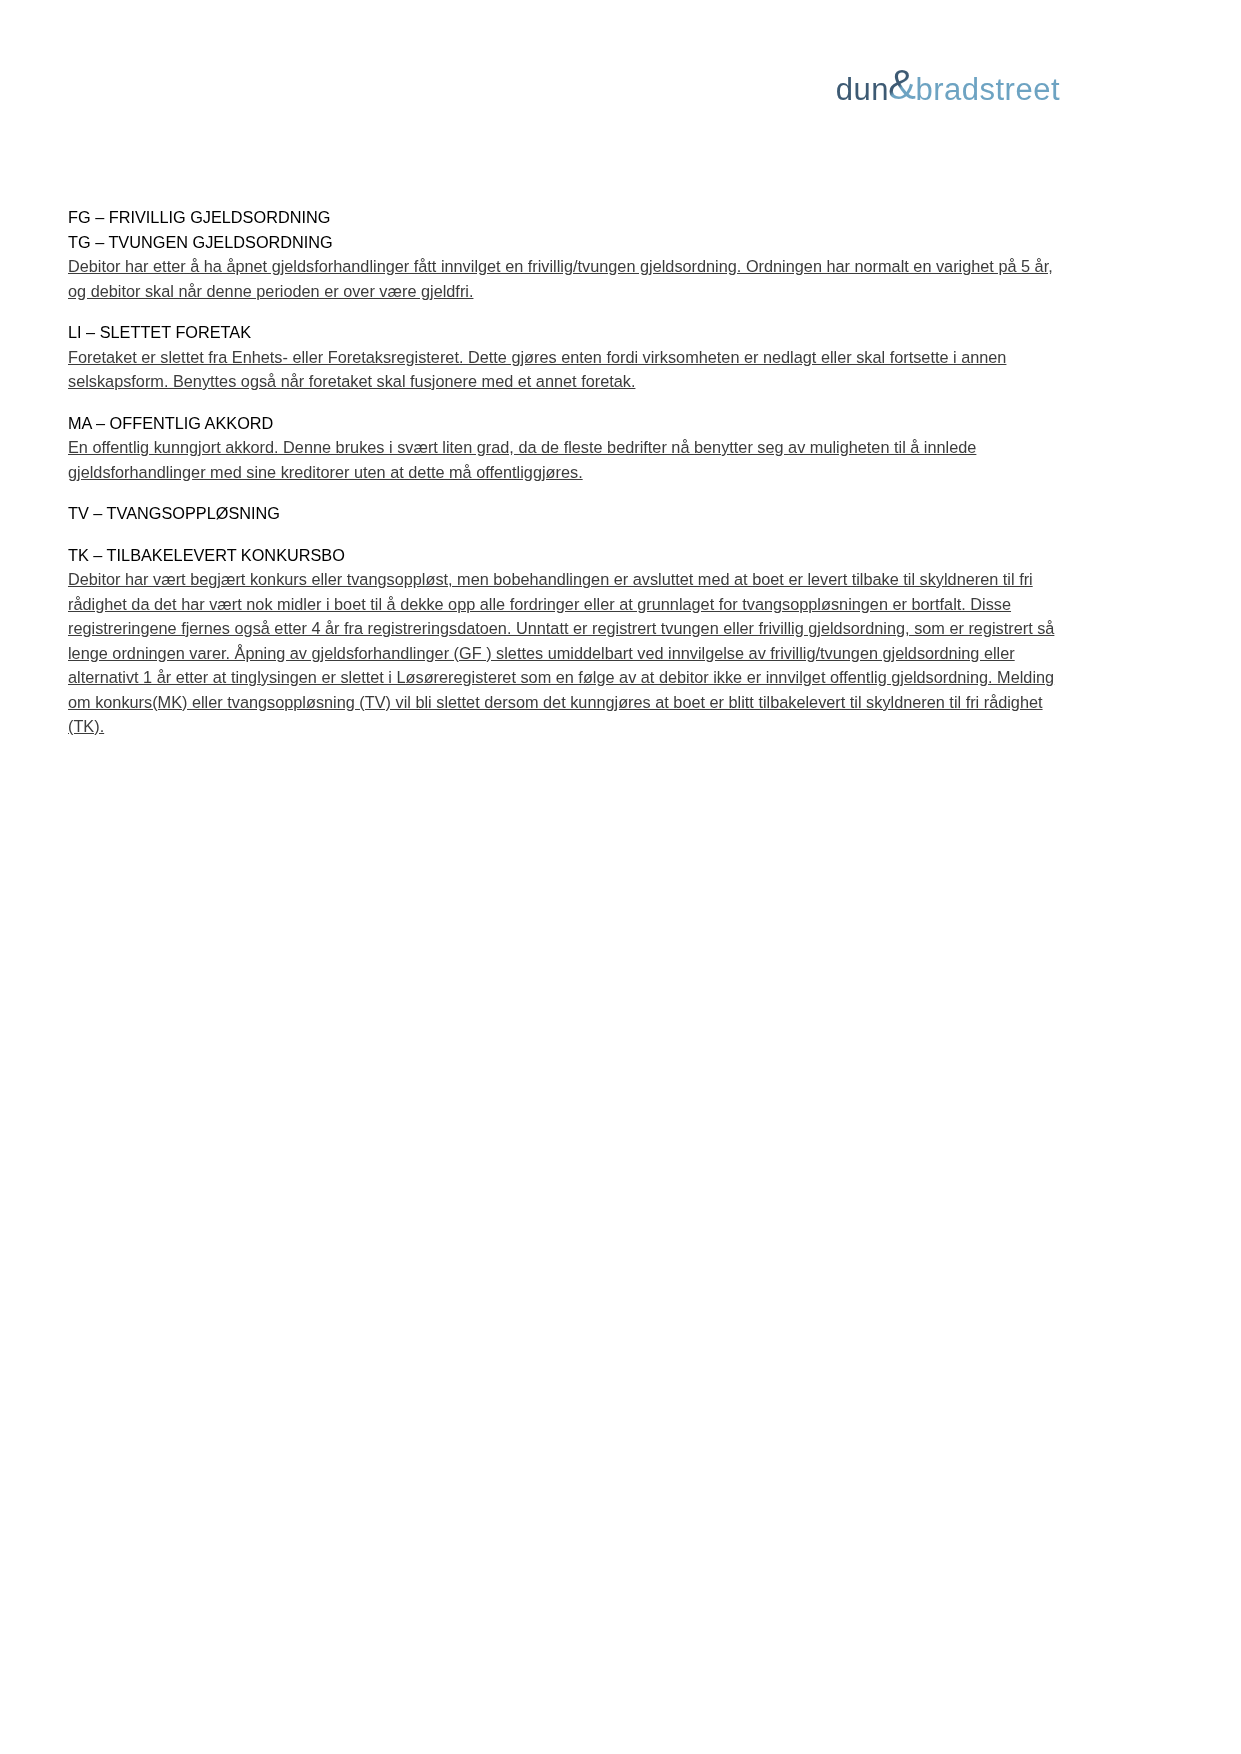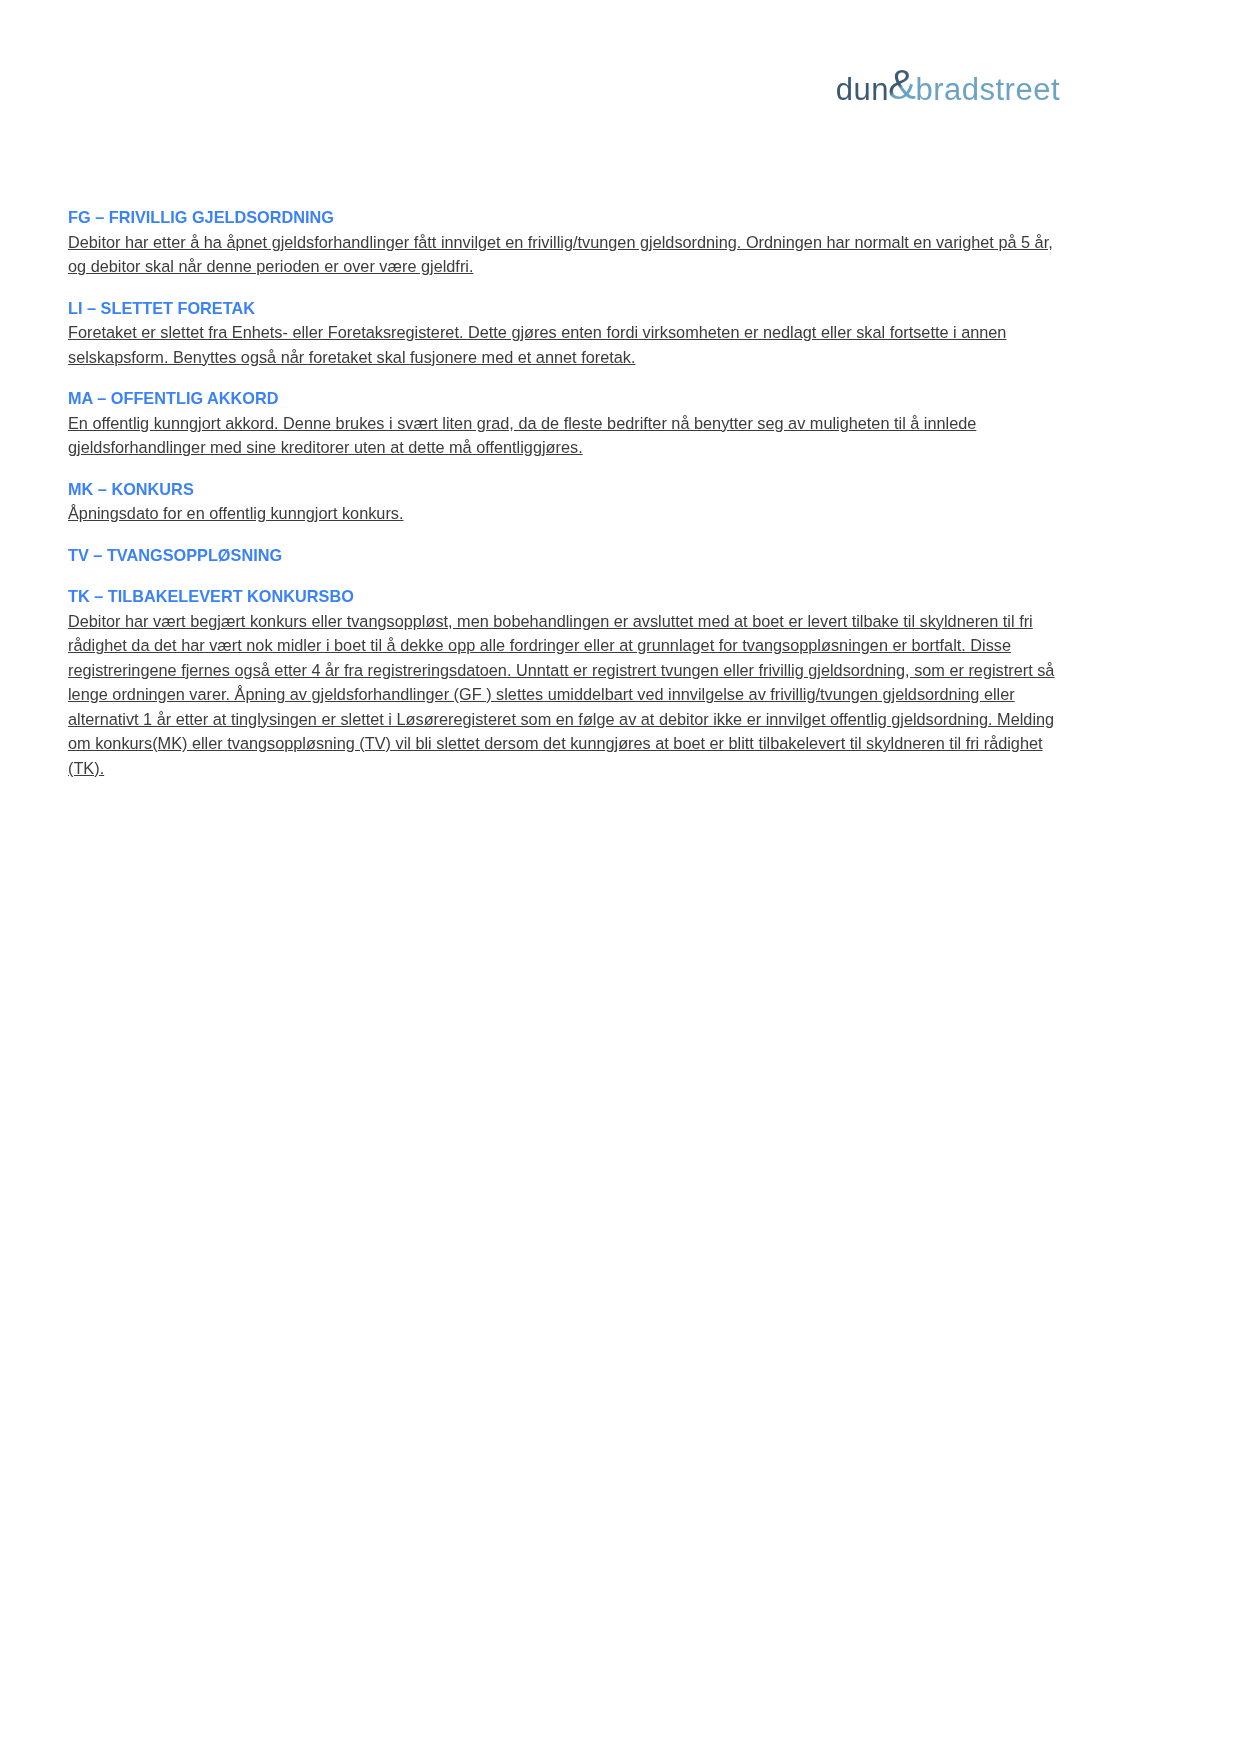--- a/index.html
+++ b/index.html
@@ -44,22 +44,22 @@
     width: 992px;
     font-size: 16.3px;
     line-height: 24.5px;
     color: #3c3c3c;
   }
   .code-section { margin: 0 0 17px 0; }
   .code-section h3 {
     margin: 0;
     font-size: 16.3px;
     line-height: 24.5px;
-    font-weight: bold;
-    color: #3b82f6;
+    font-weight: normal;
+    color: #000000;
   }
   .code-section p { margin: 0; text-decoration: underline; }
 
   
   .footer {
     position: absolute;
     top: 1682px;
     right: 181px;
     font-size: 17px;
     line-height: 24.5px;
@@ -75,37 +75,34 @@
   <div class="logo">
     <span class="logo-dun">dun</span>
     <span class="logo-amp">&amp;</span>
     <span class="logo-brad">bradstreet</span>
   </div>
 
   <div class="content">
 
     <section class="code-section">
       <h3>FG – FRIVILLIG GJELDSORDNING</h3>
+      <h3>TG – TVUNGEN GJELDSORDNING</h3>
       <p>Debitor har etter å ha åpnet gjeldsforhandlinger fått innvilget en frivillig/tvungen gjeldsordning. Ordningen har normalt en varighet på 5 år, og debitor skal når denne perioden er over være gjeldfri.</p>
     </section>
 
     <section class="code-section">
       <h3>LI – SLETTET FORETAK</h3>
       <p>Foretaket er slettet fra Enhets- eller Foretaksregisteret. Dette gjøres enten fordi virksomheten er nedlagt eller skal fortsette i annen selskapsform. Benyttes også når foretaket skal fusjonere med et annet foretak.</p>
     </section>
 
     <section class="code-section">
       <h3>MA – OFFENTLIG AKKORD</h3>
       <p>En offentlig kunngjort akkord. Denne brukes i svært liten grad, da de fleste bedrifter nå benytter seg av muligheten til å innlede gjeldsforhandlinger med sine kreditorer uten at dette må offentliggjøres.</p>
     </section>
 
-    <section class="code-section">
-      <h3>MK – KONKURS</h3>
-      <p>Åpningsdato for en offentlig kunngjort konkurs.</p>
-    </section>
 
     <section class="code-section">
       <h3>TV – TVANGSOPPLØSNING</h3>
     </section>
 
     <section class="code-section">
       <h3>TK – TILBAKELEVERT KONKURSBO</h3>
       <p>Debitor har vært begjært konkurs eller tvangsoppløst, men bobehandlingen er avsluttet med at boet er levert tilbake til skyldneren til fri rådighet da det har vært nok midler i boet til å dekke opp alle fordringer eller at grunnlaget for tvangsoppløsningen er bortfalt. Disse registreringene fjernes også etter 4 år fra registreringsdatoen. Unntatt er registrert tvungen eller frivillig gjeldsordning, som er registrert så lenge ordningen varer. Åpning av gjeldsforhandlinger (GF ) slettes umiddelbart ved innvilgelse av frivillig/tvungen gjeldsordning eller alternativt 1 år etter at tinglysingen er slettet i Løsøreregisteret som en følge av at debitor ikke er innvilget offentlig gjeldsordning. Melding om konkurs(MK) eller tvangsoppløsning (TV) vil bli slettet dersom det kunngjøres at boet er blitt tilbakelevert til skyldneren til fri rådighet (TK).</p>
     </section>
 

